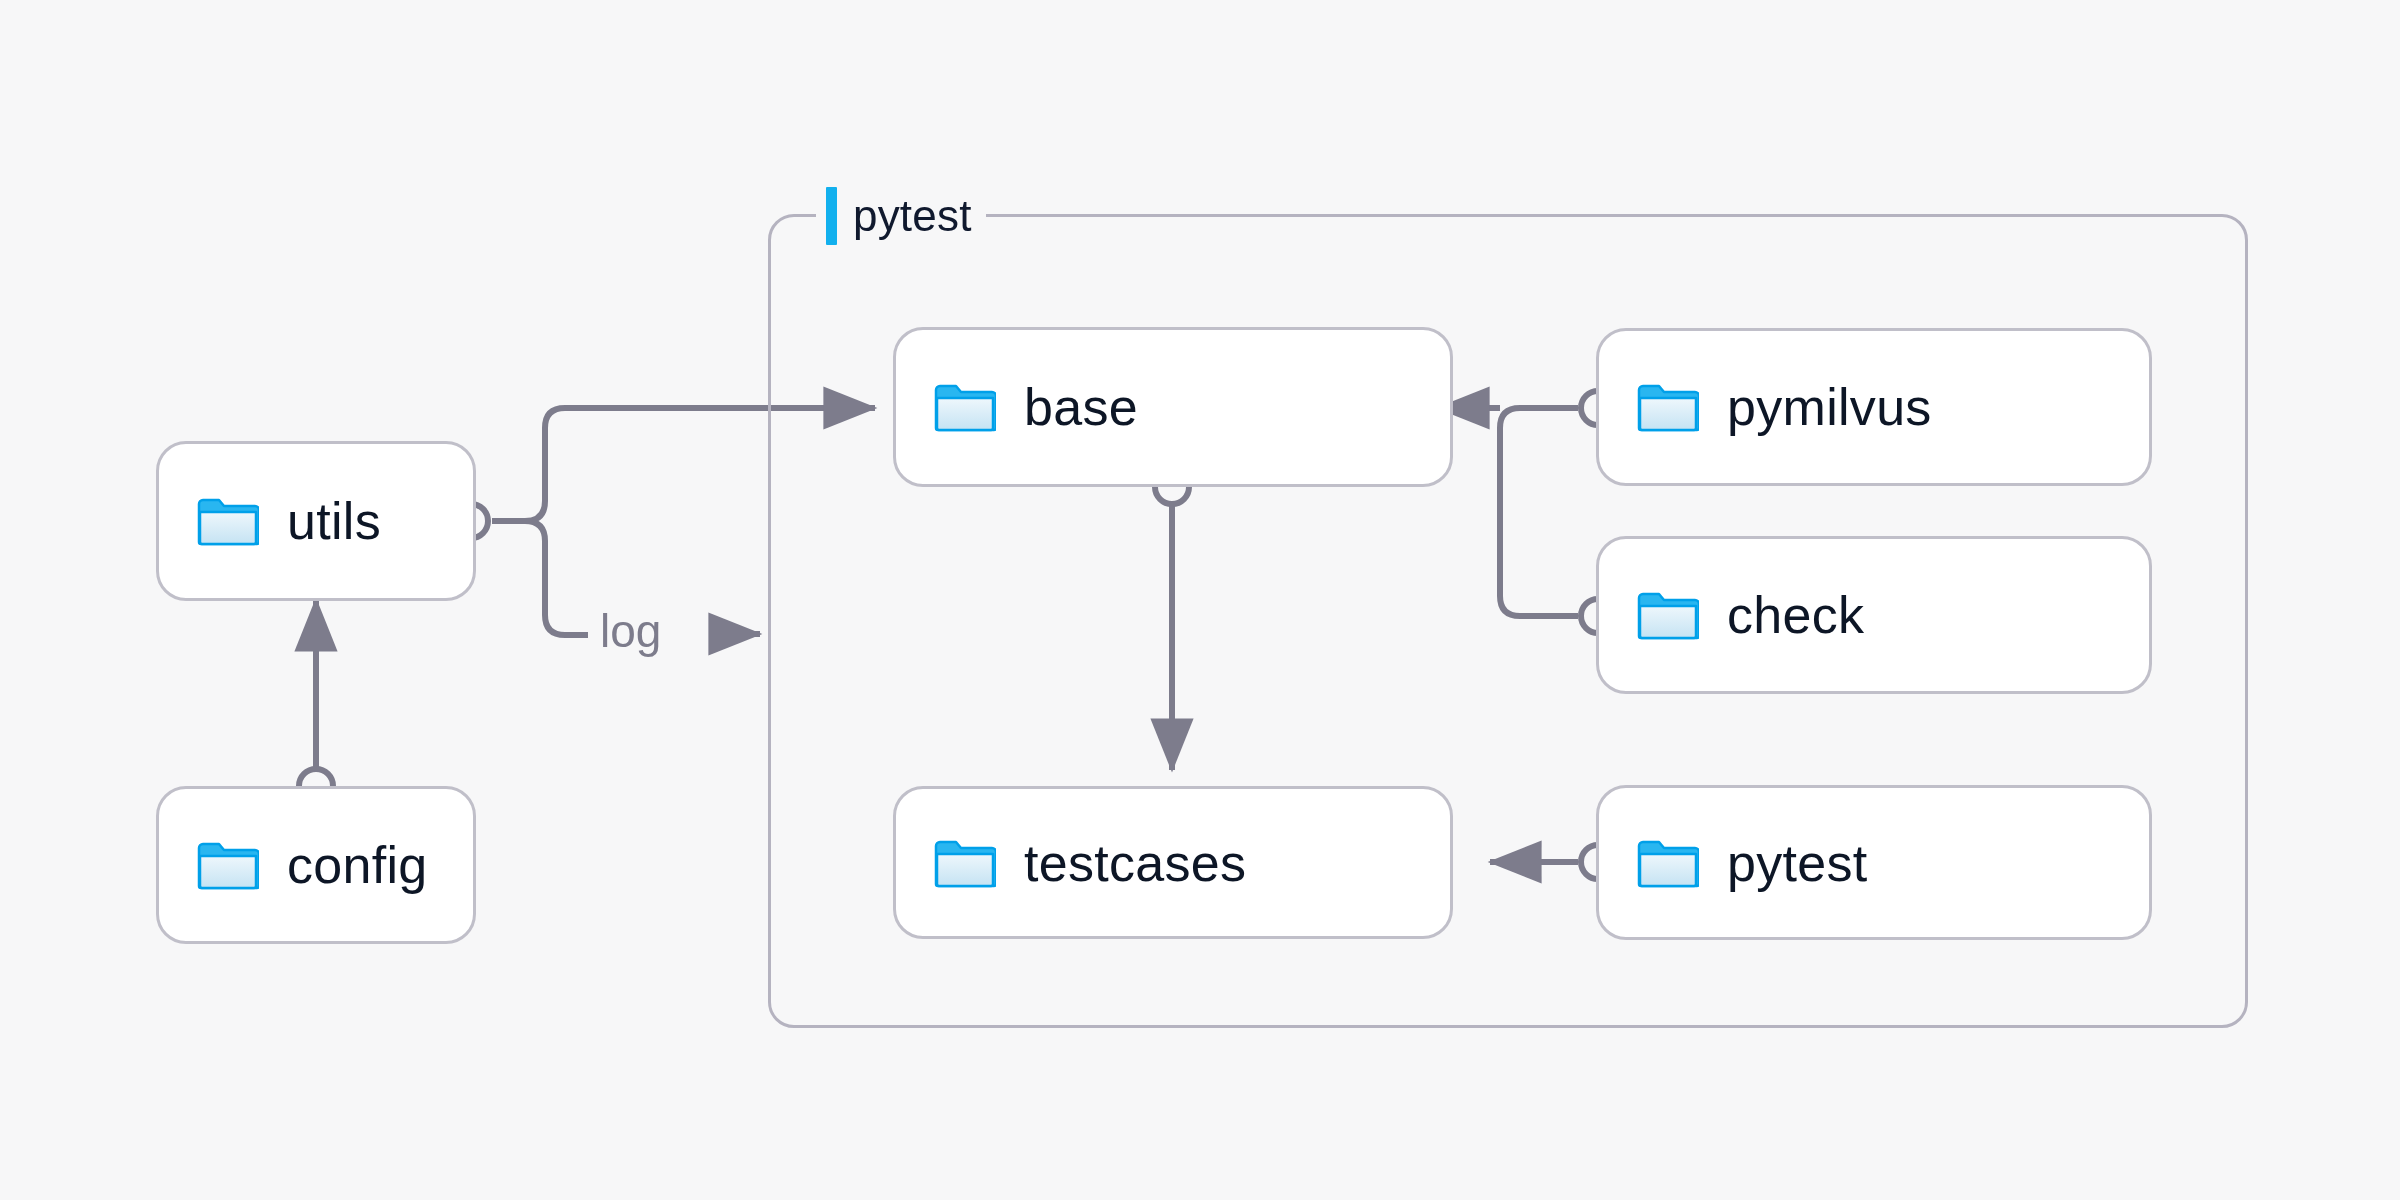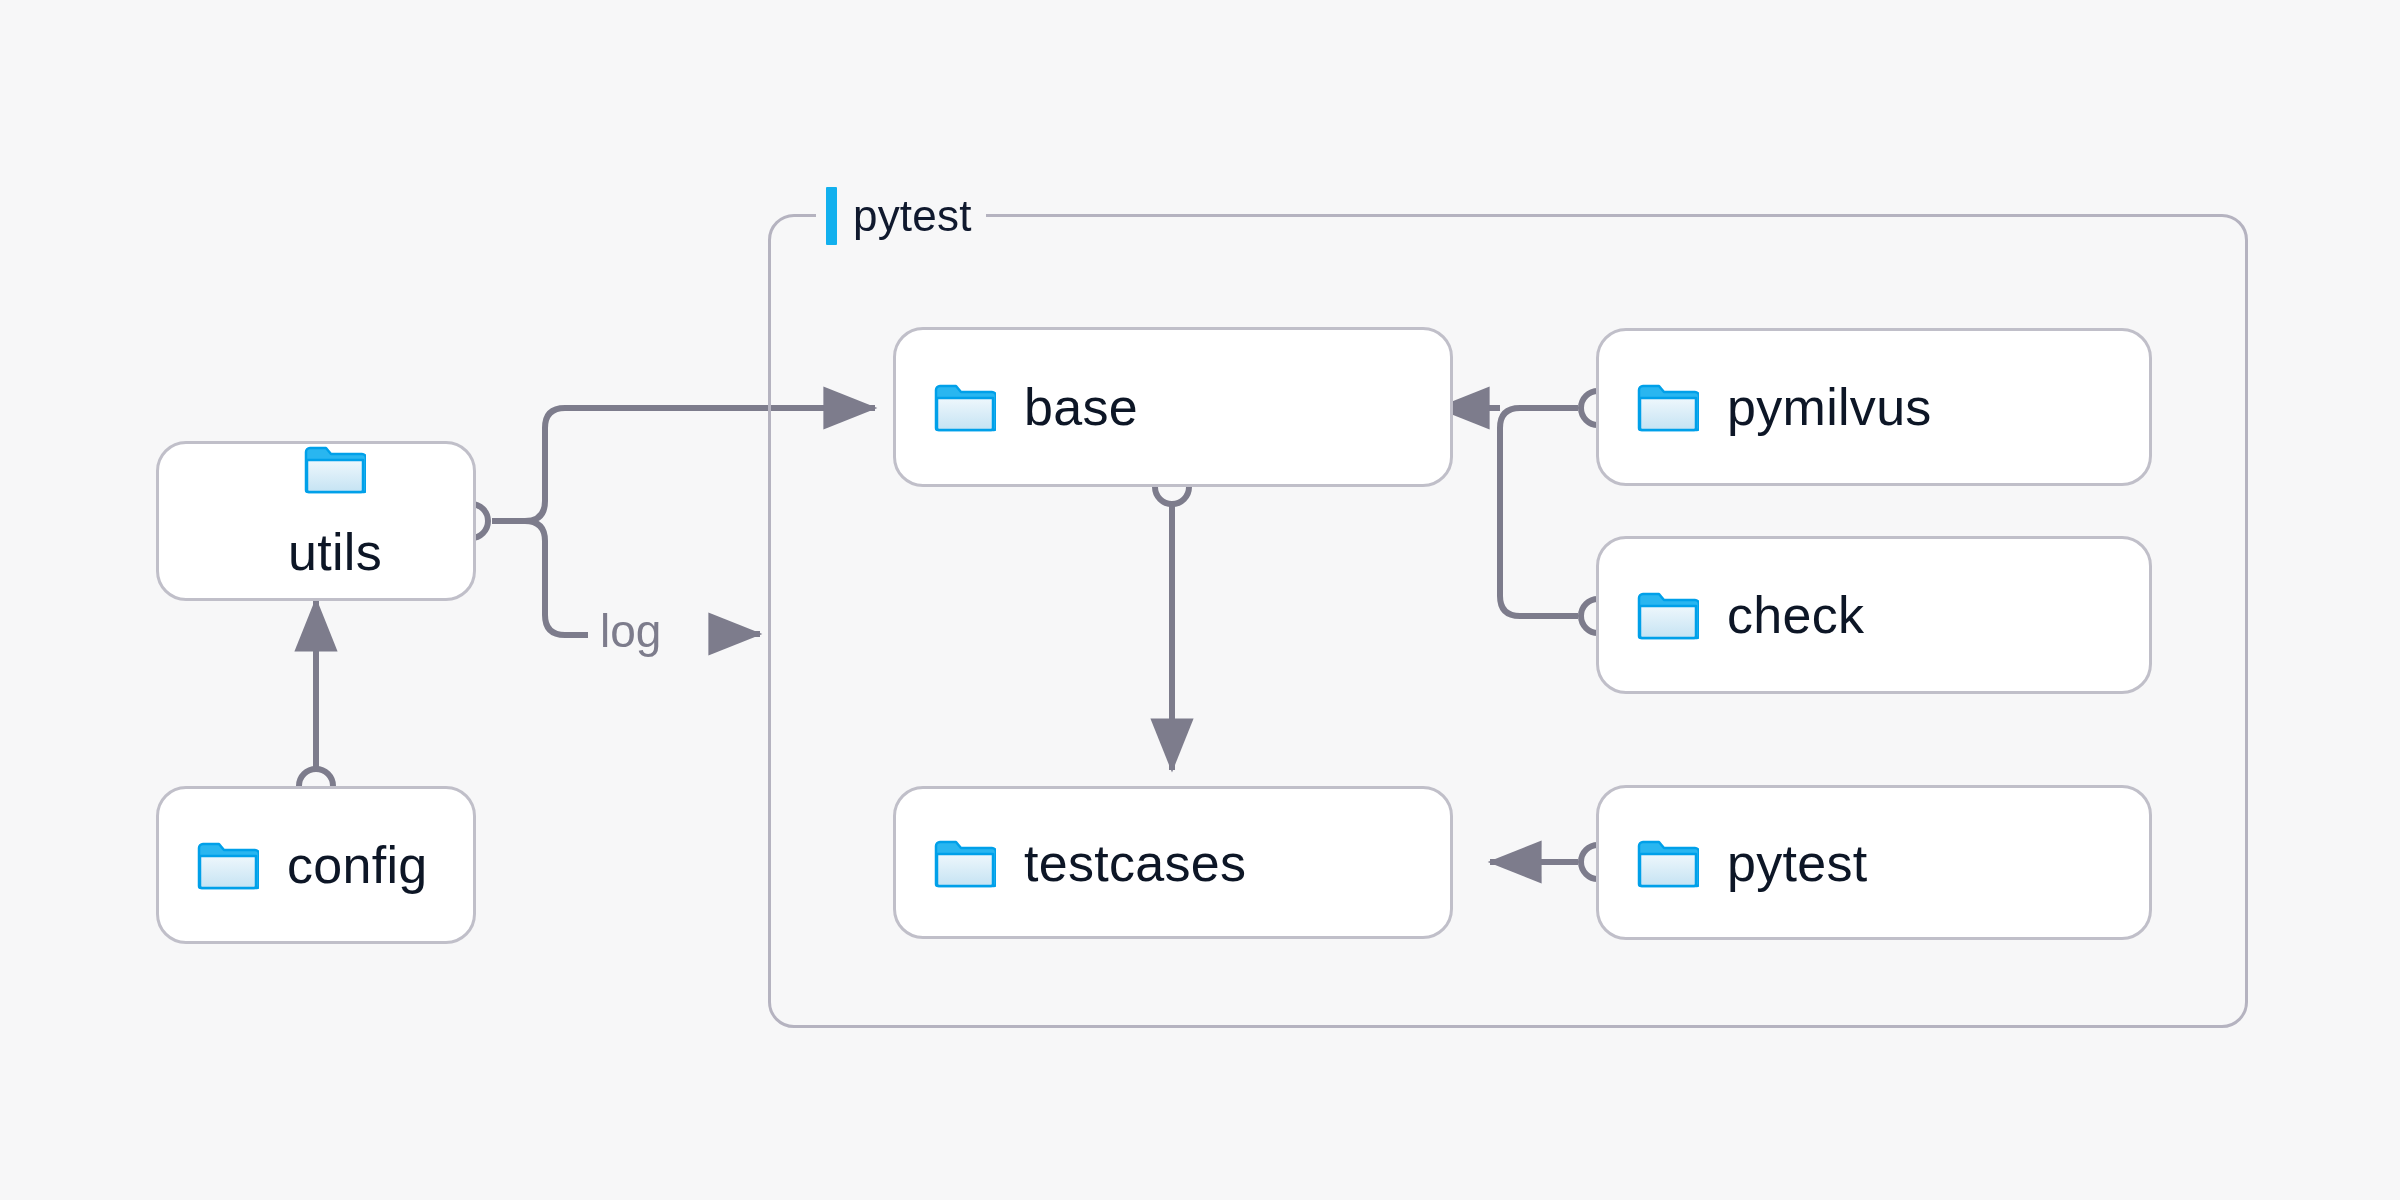--- a/index.html
+++ b/index.html
@@ -140,21 +140,21 @@
     </g>
   </svg>
 
   <div class="group-box" style="left:768px; top:214px; width:1480px; height:814px;"></div>
 
   <div class="group-label-wrap" style="left:816px; top:185px;">
     <span class="group-accent"></span>
     <span class="group-label">pytest</span>
   </div>
 
-  <div class="node" style="left:156px; top:441px; width:320px; height:160px;flex-direction:column;">
+  <div class="node" style="left:156px; top:441px; width:320px; height:160px;">
     <svg class="folder-icon" viewBox="0 0 62 50">
       <path d="M2,8 a4,4 0 0 1 4,-4 h16 l5,6 h31 a4,4 0 0 1 4,4 v32 a2,2 0 0 1 -2,2 h-56 a2,2 0 0 1 -2,-2 z" fill="#29b6f0" stroke="#00a0e9" stroke-width="2.5" stroke-linejoin="round"></path>
       <path d="M3,16 h56 v30 a2,2 0 0 1 -2,2 h-52 a2,2 0 0 1 -2,-2 z" fill="url(#folderFill)" stroke="#00a0e9" stroke-width="2.5" stroke-linejoin="round"></path>
     </svg>
     <span class="node-label">utils</span>
   </div>
 
   <div class="node" style="left:156px; top:786px; width:320px; height:158px;">
     <svg class="folder-icon" viewBox="0 0 62 50">
       <path d="M2,8 a4,4 0 0 1 4,-4 h16 l5,6 h31 a4,4 0 0 1 4,4 v32 a2,2 0 0 1 -2,2 h-56 a2,2 0 0 1 -2,-2 z" fill="#29b6f0" stroke="#00a0e9" stroke-width="2.5" stroke-linejoin="round"></path>

